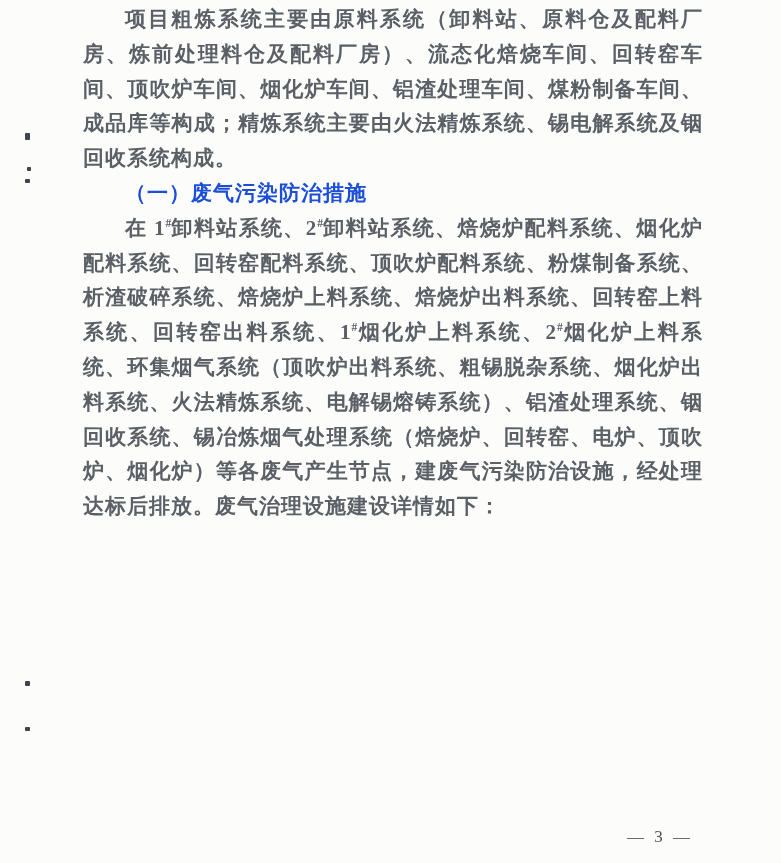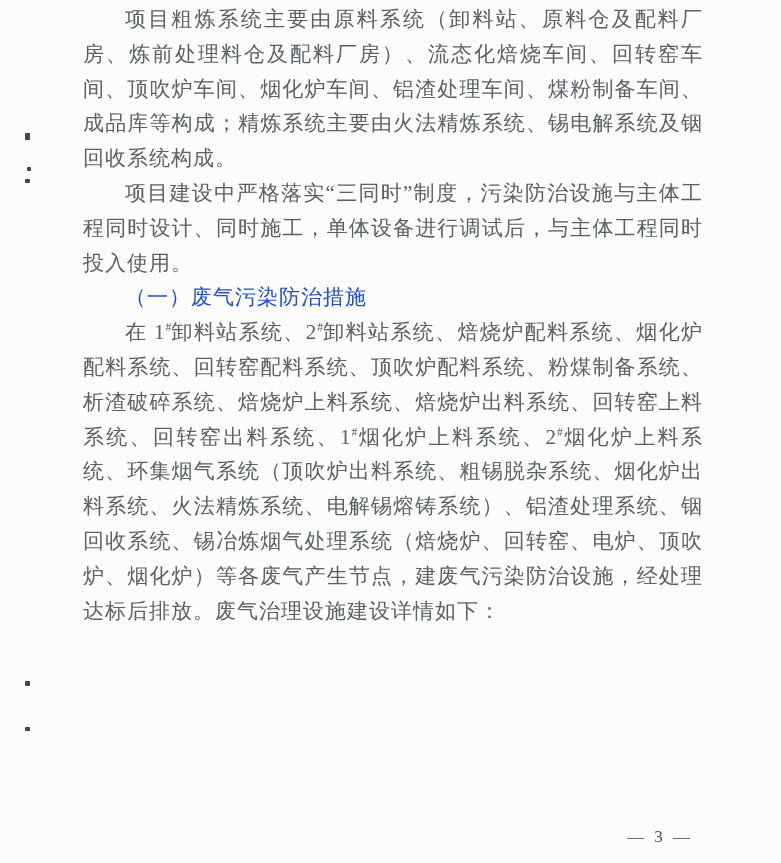--- a/index.html
+++ b/index.html
@@ -20,21 +20,21 @@
     font-size: 21px;
     line-height: 34.8px;
     letter-spacing: 1px;
     text-align: justify;
   }
   .content p, .content h2, .content h3 {
     margin: 0;
     padding: 0;
     text-indent: 2em;
     font-size: 21px;
-    font-weight: normal;
+    font-weight: bold;
     overflow-wrap: break-word;
   }
   .heading-bold {
     font-family: "Liberation Sans", "DejaVu Sans", sans-serif;
     font-weight: bold !important;
     color: #3d444c;
   }
   .subheading {
     color: #1d4ed8;
   }
@@ -70,20 +70,19 @@
 <div class="page">
 
   <span class="speck speck-1"></span>
   <span class="speck speck-2"></span>
   <span class="speck speck-3"></span>
   <span class="speck speck-4"></span>
   <span class="speck speck-5"></span>
 
   <div class="content">
     <p>项目粗炼系统主要由原料系统（卸料站、原料仓及配料厂房、炼前处理料仓及配料厂房）、流态化焙烧车间、回转窑车间、顶吹炉车间、烟化炉车间、铝渣处理车间、煤粉制备车间、成品库等构成；精炼系统主要由火法精炼系统、锡电解系统及铟回收系统构成。</p>
-    <p>项目建设中严格落实“三同时”制度，污染防治设施与主体工程同时设计、同时施工，单体设备进行调试后，与主体工程同时投入使用。</p>
     <h3 class="subheading">（一）废气污染防治措施</h3>
     <p>在 1<sup class="hash">#</sup>卸料站系统、2<sup class="hash">#</sup>卸料站系统、焙烧炉配料系统、烟化炉配料系统、回转窑配料系统、顶吹炉配料系统、粉煤制备系统、析渣破碎系统、焙烧炉上料系统、焙烧炉出料系统、回转窑上料系统、回转窑出料系统、1<sup class="hash">#</sup>烟化炉上料系统、2<sup class="hash">#</sup>烟化炉上料系统、环集烟气系统（顶吹炉出料系统、粗锡脱杂系统、烟化炉出料系统、火法精炼系统、电解锡熔铸系统）、铝渣处理系统、铟回收系统、锡冶炼烟气处理系统（焙烧炉、回转窑、电炉、顶吹炉、烟化炉）等各废气产生节点，建废气污染防治设施，经处理达标后排放。废气治理设施建设详情如下：</p>
   </div>
 
   <div class="page-number">— 3 —</div>
 
 </div>
 
 </body></html>

